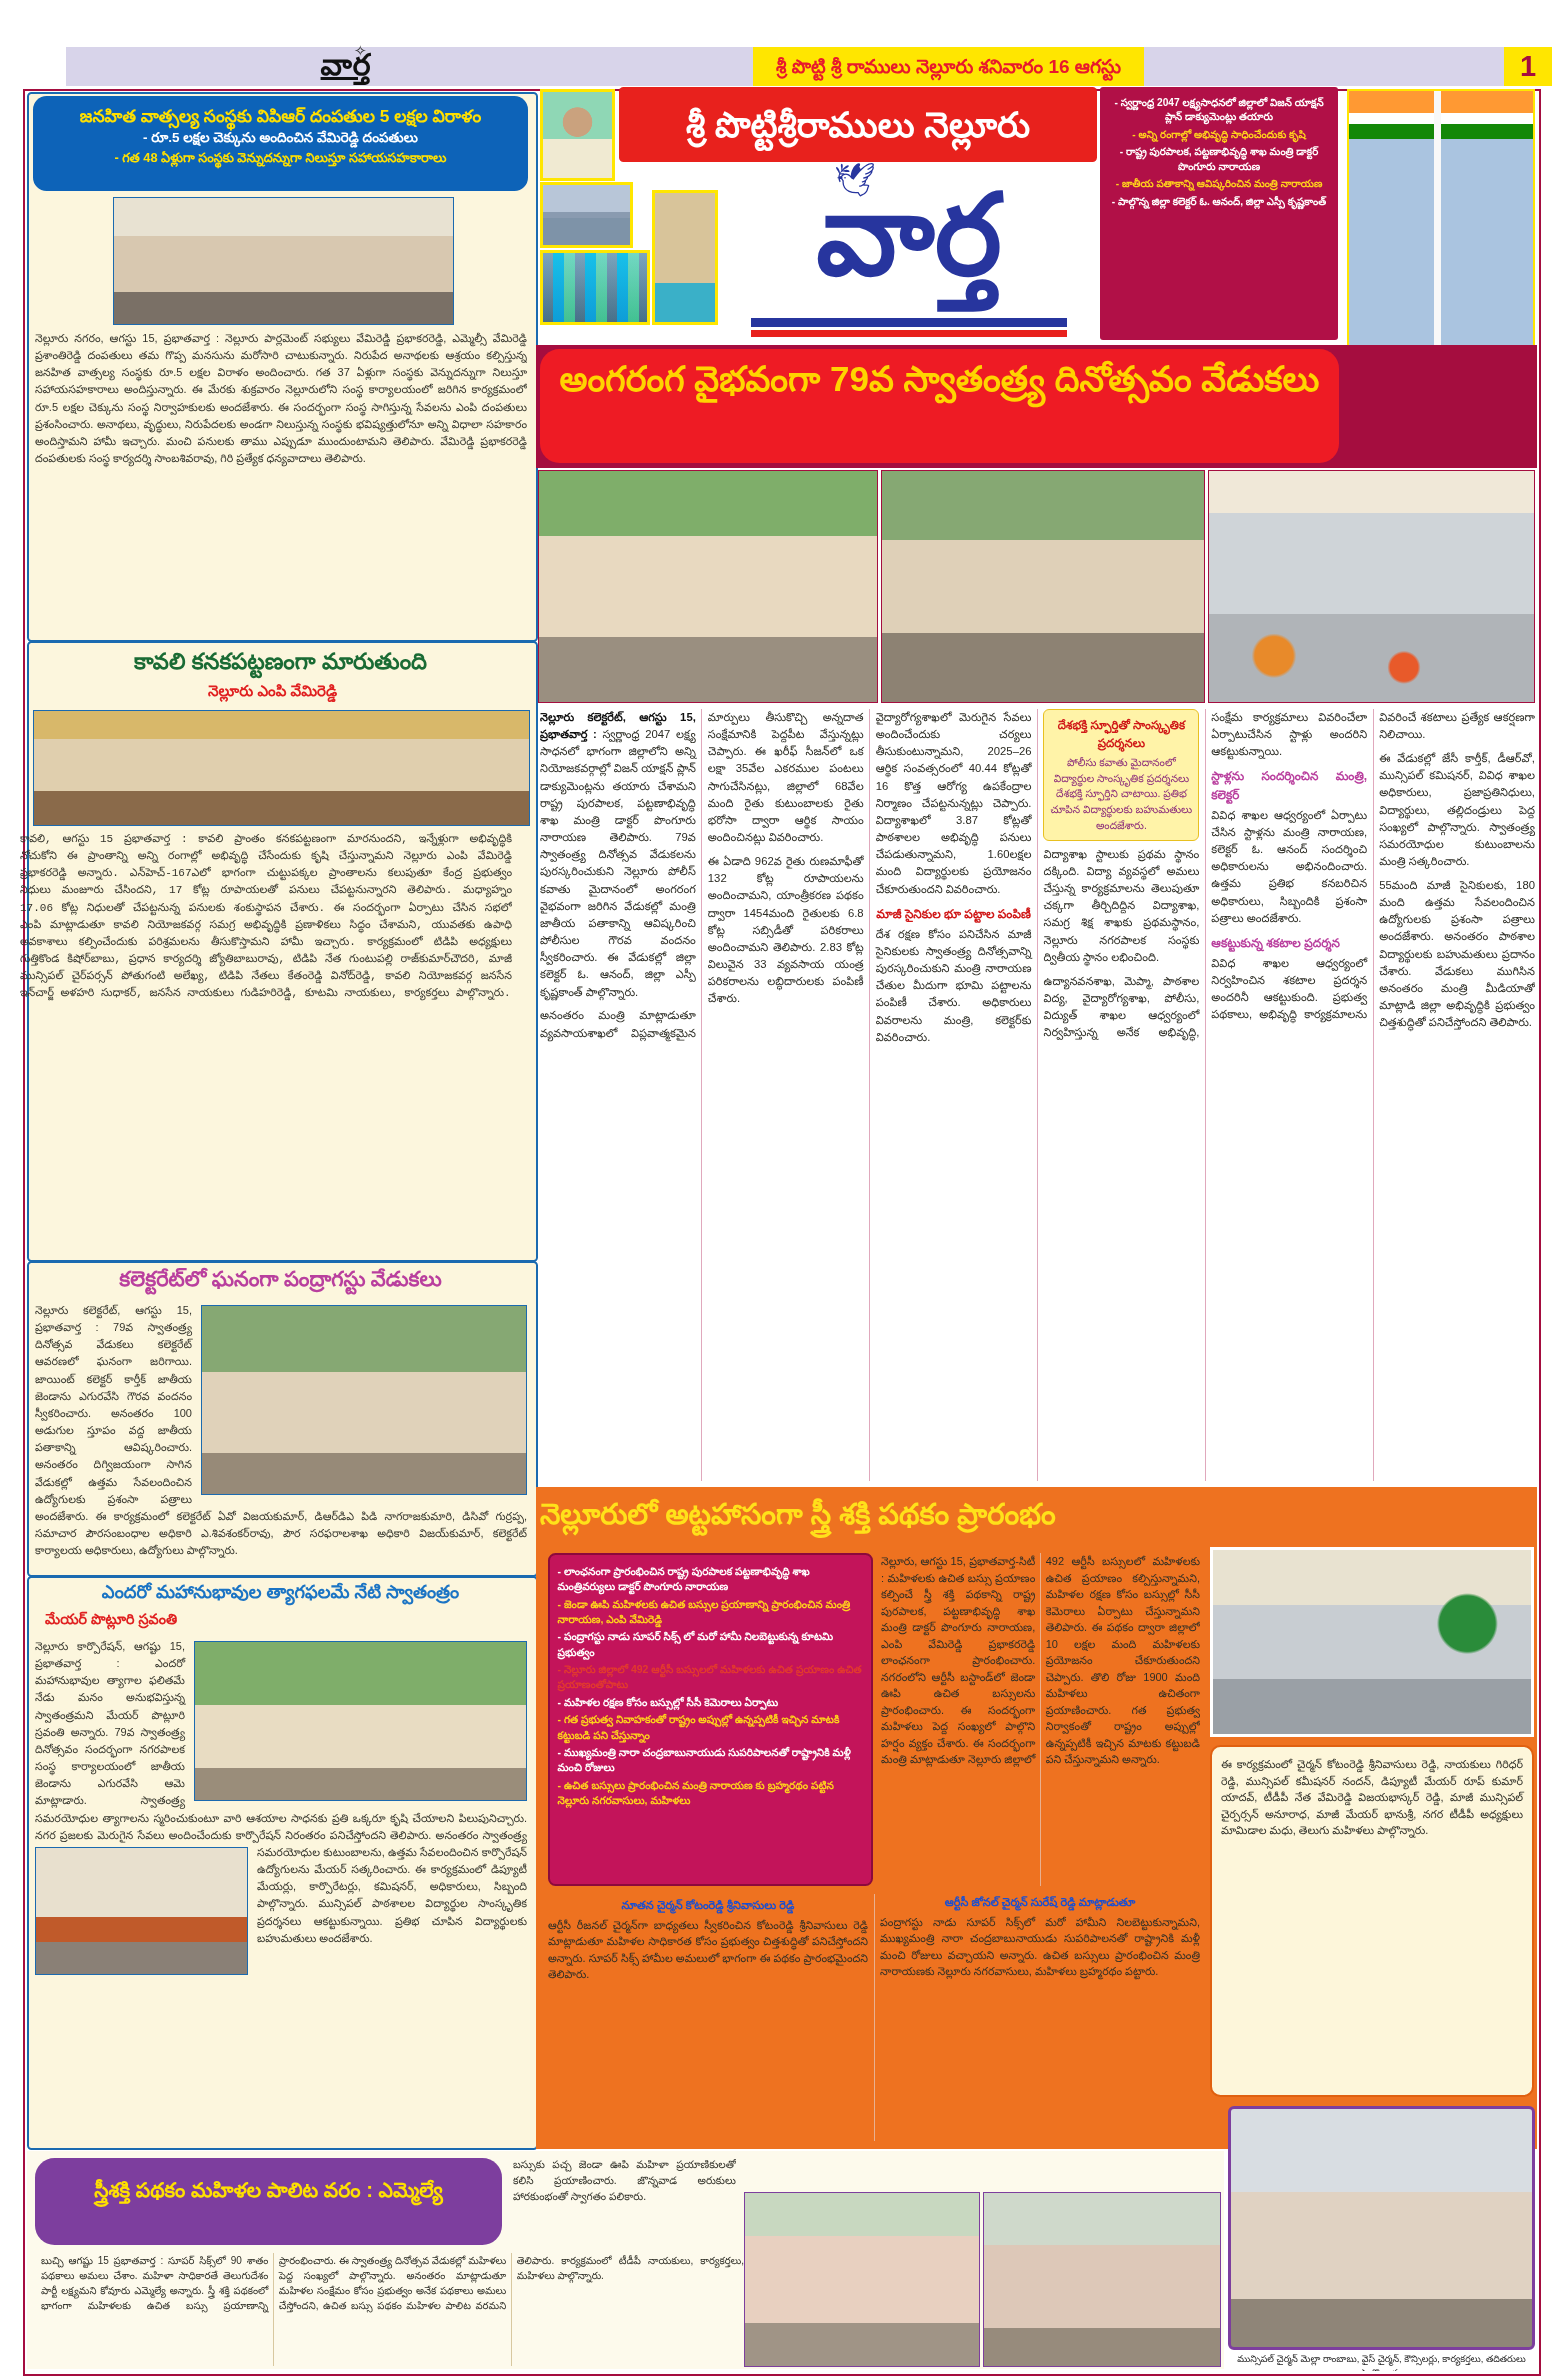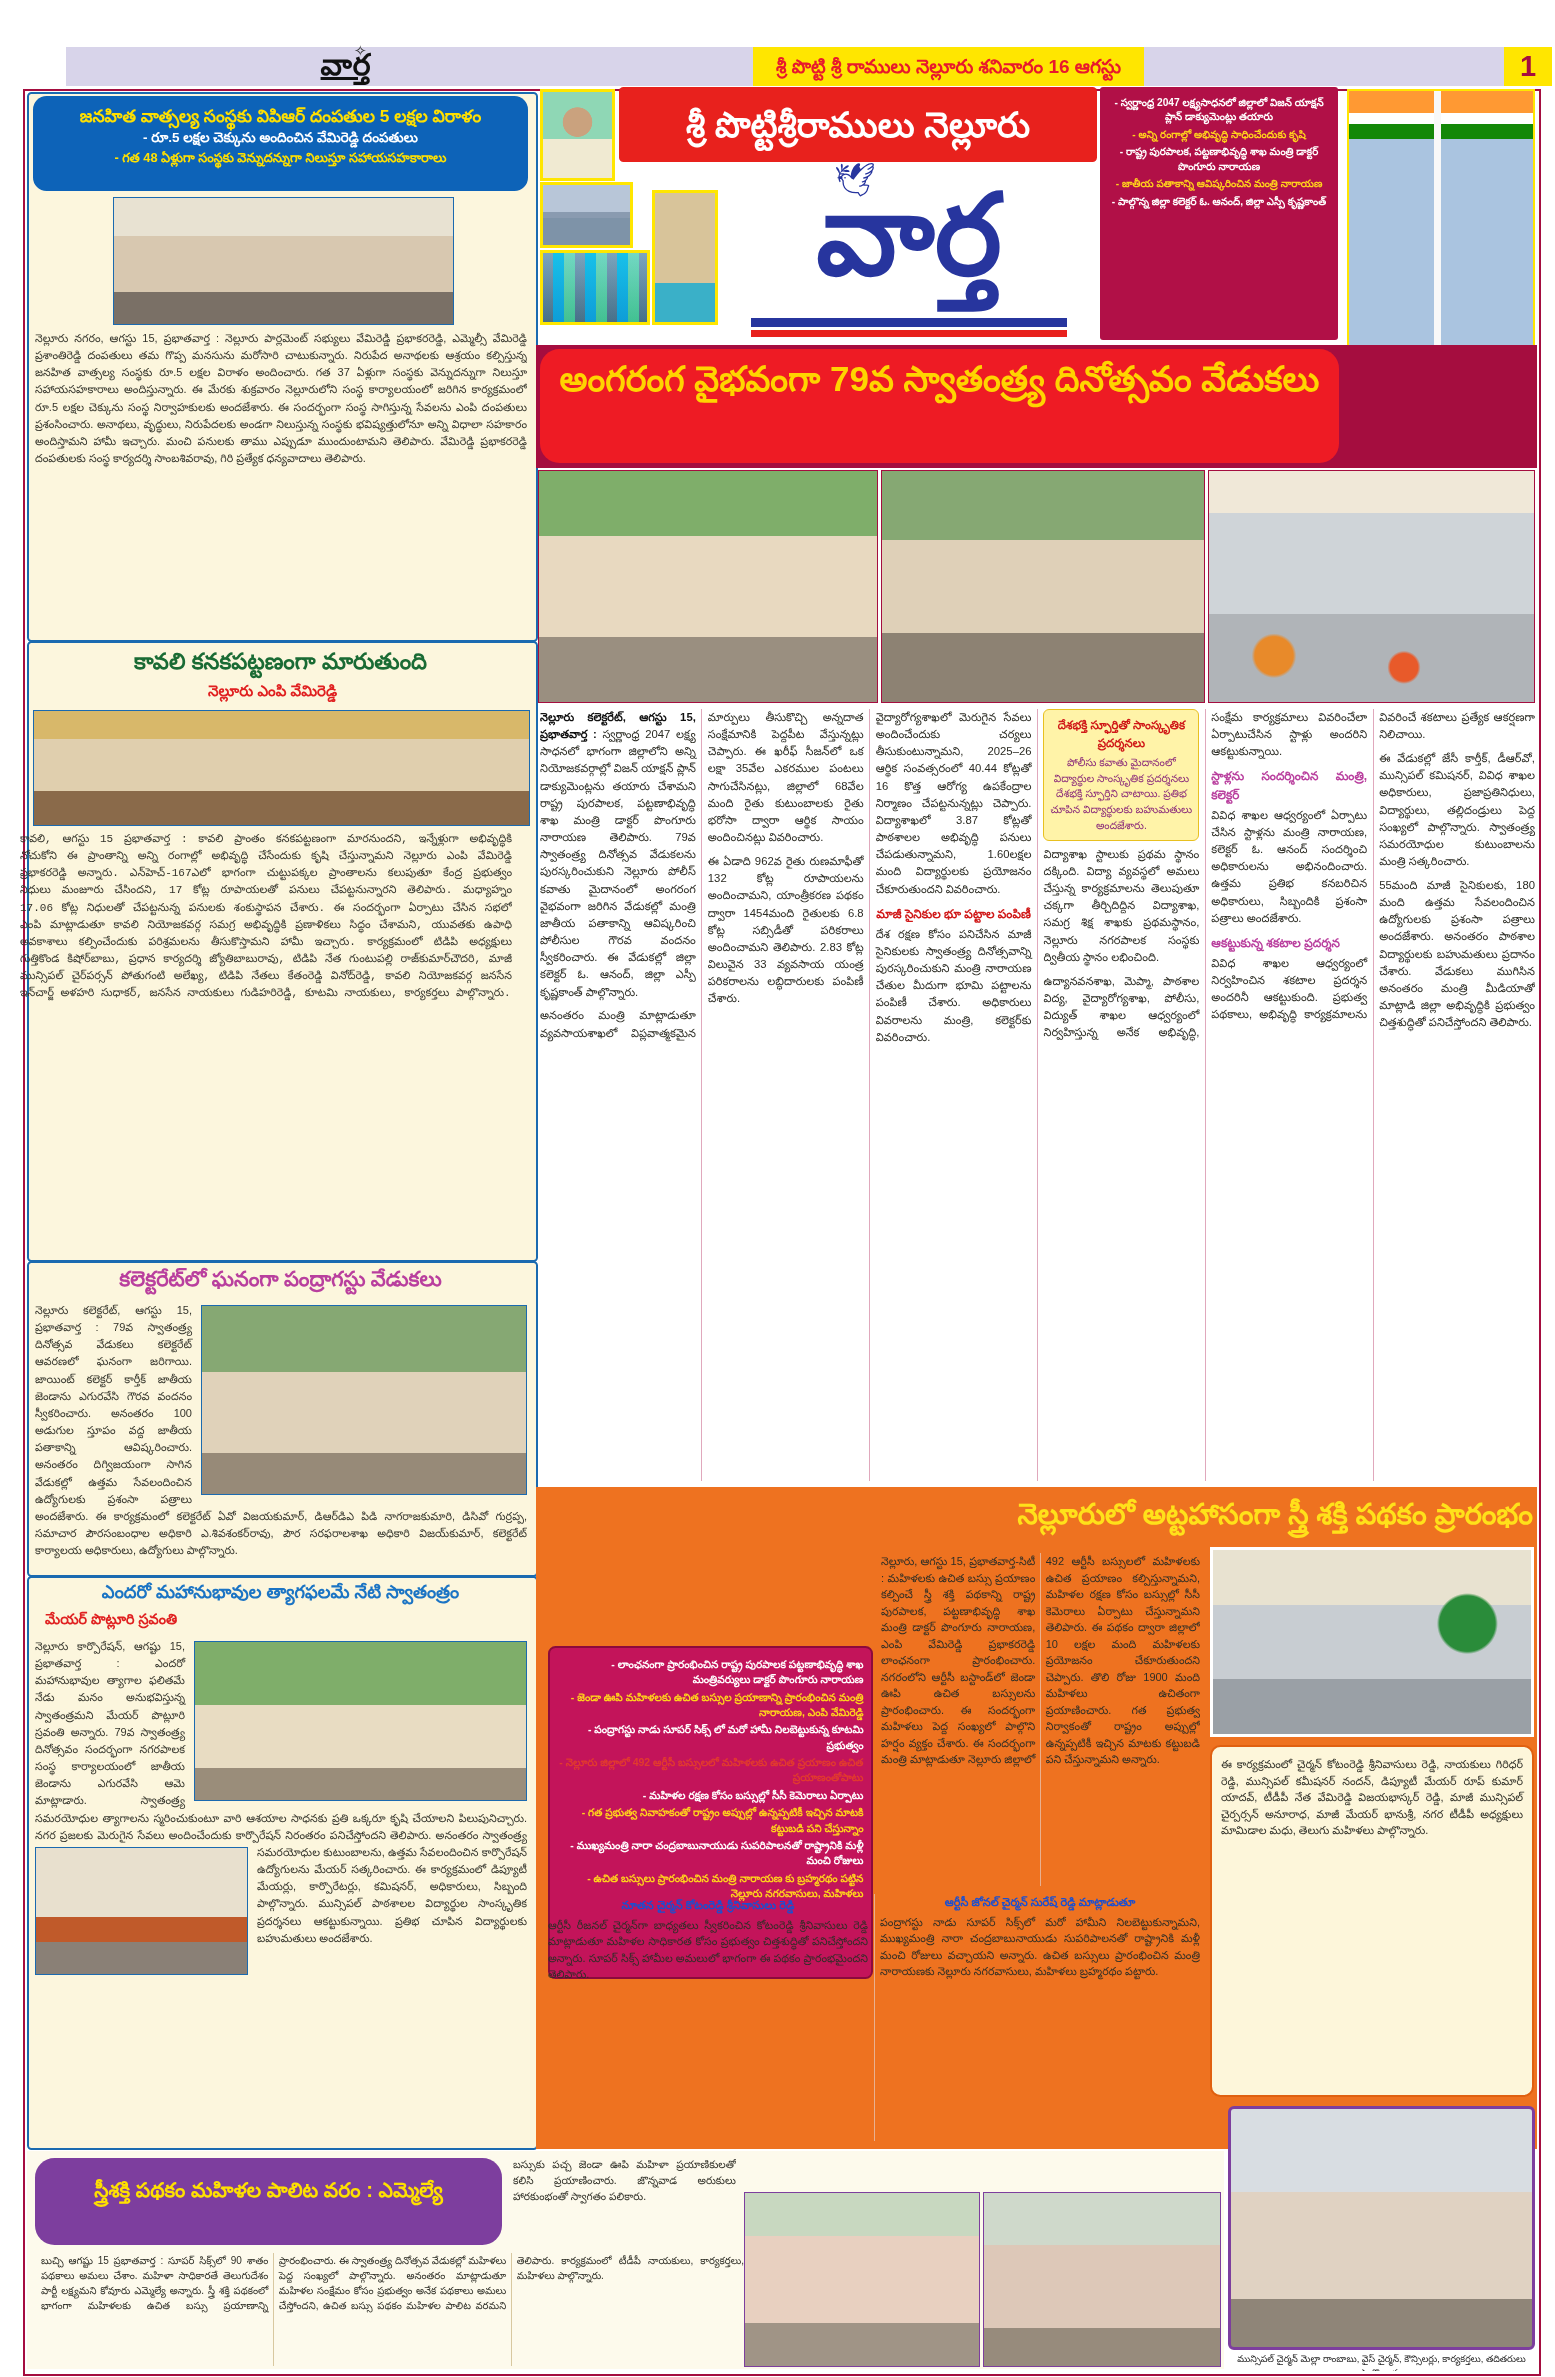--- a/index.html
+++ b/index.html
@@ -84,23 +84,23 @@
       column-rule:0.8px solid #e0a8bc;font-size:11.3px;line-height:1.52;text-align:justify;overflow:hidden;}
   #lead-body p{margin:0 0 6.8px 0;}
   .lead-sub-red{color:#d01818;font-weight:bold;text-align:center;font-size:12px;margin:3px 0;break-inside:avoid;}
   .lead-sub-mag{color:#b93f9e;font-weight:bold;font-size:12px;margin:3px 0;break-inside:avoid;}
   #lead-note{background:#fff3a8;border:1.5px solid #e8c020;border-radius:6px;padding:6px;margin:4.5px 0;break-inside:avoid;}
   #lead-note .nh{color:#d01818;font-weight:bold;text-align:center;font-size:11.7px;margin-bottom:3px;}
   #lead-note .nb{color:#8a2a7a;font-size:10.5px;text-align:center;}
   .dl{font-weight:bold;color:#111;}
   
   #sthree{left:536px;top:1487px;width:1001px;height:662px;background:#ee7220;}
-  #sthree-head{left:540px;top:1498px;width:993px;text-align:right;color:#ffe11a;font-weight:bold;font-size:29px;}
-  #sthree-bullets{left:548px;top:1646px;width:325px;height:333px;background:#c3145a;border:2.3px solid #8c0a3c;
-      border-radius:7.5px;padding:9px 7.5px;box-sizing:border-box;text-align:right;overflow:hidden;}
+  #sthree-head{left:540px;top:1498px;width:993px;text-align:left;color:#ffe11a;font-weight:bold;font-size:29px;}
+  #sthree-bullets{left:548px;top:1553px;width:325px;height:333px;background:#c3145a;border:2.3px solid #8c0a3c;
+      border-radius:7.5px;padding:9px 7.5px;box-sizing:border-box;text-align:left;overflow:hidden;}
   .stb{font-weight:bold;font-size:10.5px;line-height:1.45;margin-bottom:2.3px;}
   #sthree-photo{left:1210px;top:1547px;width:324px;height:190px;border:3px solid #ffffff;box-sizing:border-box;
       background:radial-gradient(circle at 80% 40%,#2a8c3a 0 10%,transparent 11%),linear-gradient(180deg,#e8e2d0 0 30%,#c8cdd2 30% 70%,#9aa0a6 70% 100%);}
   .stext{font-size:11px;line-height:1.5;text-align:justify;color:#2e2e26;overflow:hidden;}
   #sthree-colA{left:881px;top:1553px;width:319px;height:333px;column-count:2;column-gap:10.5px;column-rule:0.8px solid #e8b090;}
   #sthree-cream{left:1210px;top:1745px;width:324px;height:352px;background:#fdf6da;border:2.3px solid #e06010;
       border-radius:10.5px;padding:9px;box-sizing:border-box;overflow:hidden;}
   #sthree-colC{left:548px;top:1894px;width:652px;height:247px;column-count:2;column-gap:12px;column-rule:0.8px solid #e8b090;}
   .sthree-sub{color:#1b4fd0;font-weight:bold;text-align:center;font-size:11.3px;margin:3px 0;break-inside:avoid;}
   

